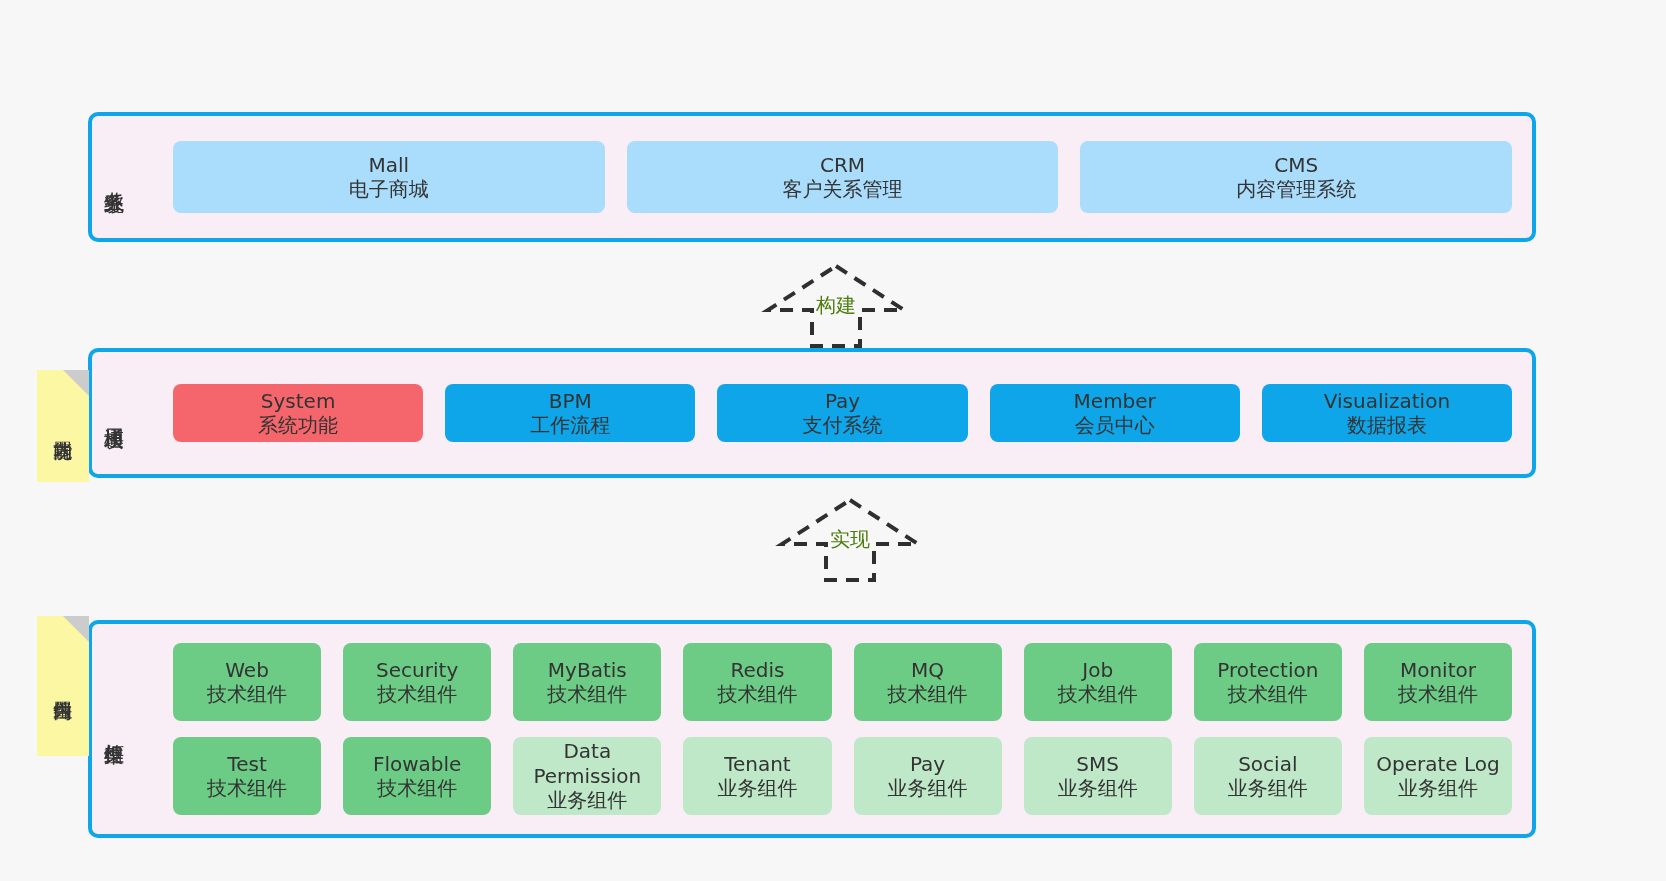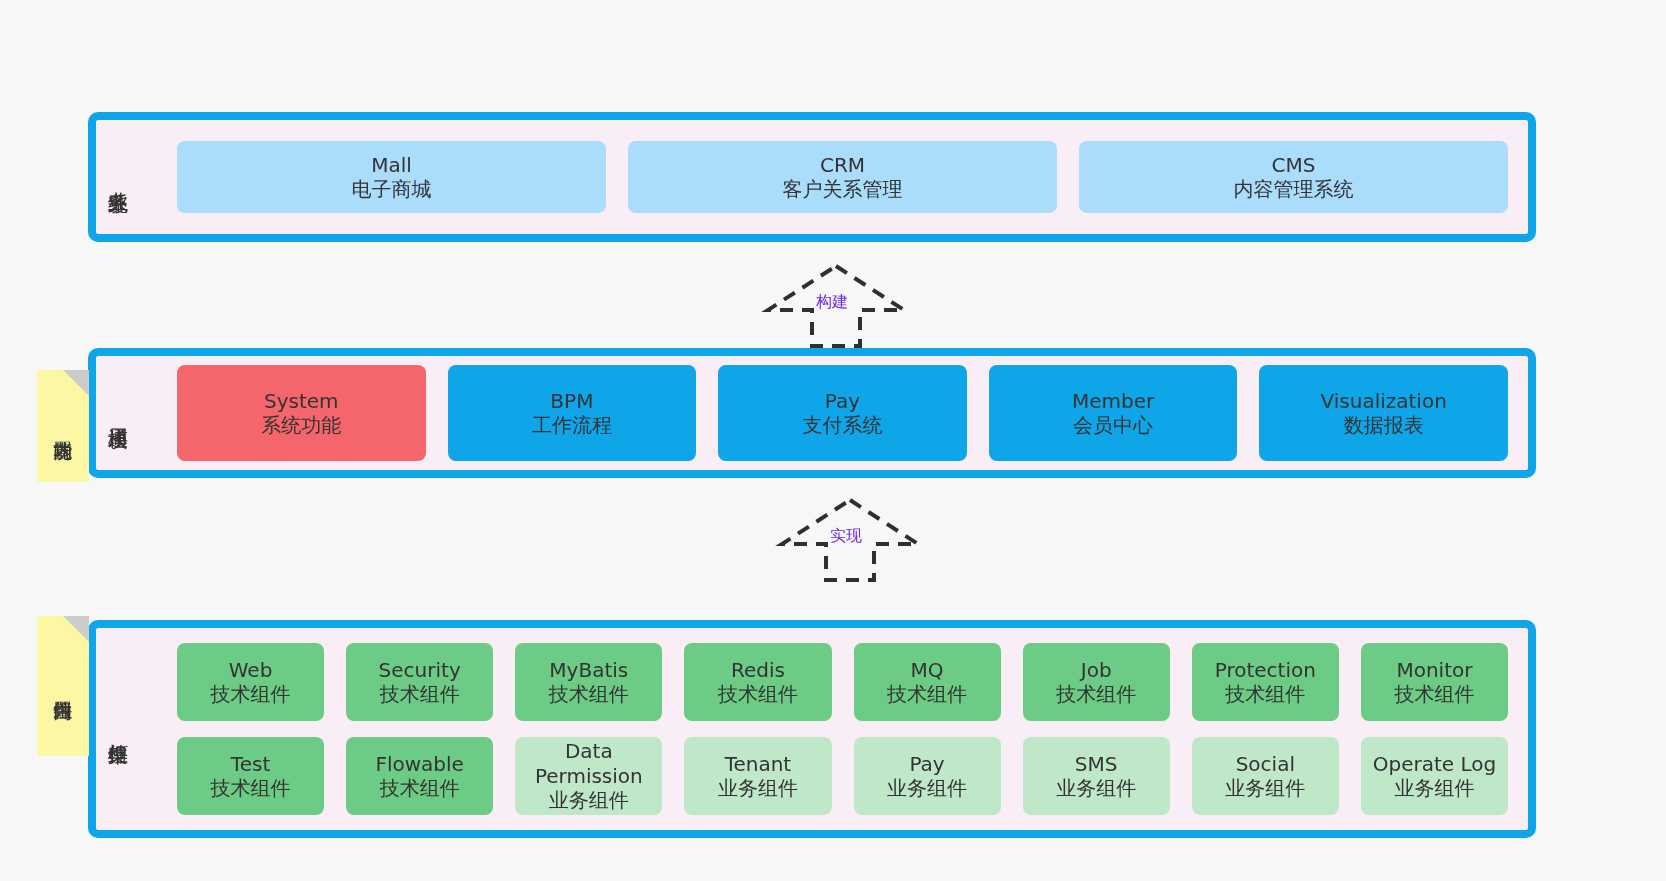--- a/index.html
+++ b/index.html
@@ -19,21 +19,21 @@
 
   .canvas {
     position: absolute;
     inset: 0;
   }
 
   
   .layer {
     position: absolute;
     background: #faeef6;
-    border: 8px solid #0ea5e9;
+    border: 4px solid #0ea5e9;
     border-radius: 10px;
     box-sizing: border-box;
     display: flex;
     align-items: stretch;
     gap: 29px;
   }
 
   .layer-title {
     flex: 0 0 auto;
     width: 44px;
@@ -88,21 +88,21 @@
   .pal-red         { background: #f4666c; }
   .pal-pink        { background: #0ea5e9; }
   .pal-green       { background: #6ccb85; }
   .pal-green-light { background: #bfe8c9; }
 
   
   #layer-business { left: 88px;  top: 112px; width: 1448px; height: 130px; }
   #layer-business .node { height: 72px; }
 
   #layer-modules  { left: 88px;  top: 348px; width: 1448px; height: 130px; }
-  #layer-modules .node { height: 96px; }
+  #layer-modules .node { height: 58px; }
 
   #layer-framework{ left: 88px;  top: 576px; width: 1448px; height: 218px; margin-top: 44px; }
   #layer-framework .node { height: 78px; }
   #layer-framework .layer-body { gap: 16px; }
 
   
   .sticky {
     position: absolute;
     background: #fbf7a3;
     box-sizing: border-box;
@@ -131,22 +131,22 @@
   #sticky-components{ left: 37px; top: 616px; width: 52px;  height: 140px; }
 
   
   .gen-arrow {
     position: absolute;
     user-select: none;
   }
   .gen-arrow svg { display: block; overflow: visible; }
   .gen-label {
     position: absolute;
-    font-size: 16px;
-    color: #6d28d9;
+    font-size: 20px;
+    color: #4d7c0f;
     background: #f7f7f7;
     padding: 0 2px;
     white-space: nowrap;
     user-select: none;
   }
   #arrow-build      { left: 756px; top: 262px; }
   #arrow-build .gen-label   { left: 58px; top: 30px; }
   #arrow-implement  { left: 770px; top: 496px; }
   #arrow-implement .gen-label { left: 58px; top: 30px; font-family: Liberation Serif, serif; }
 </style>

